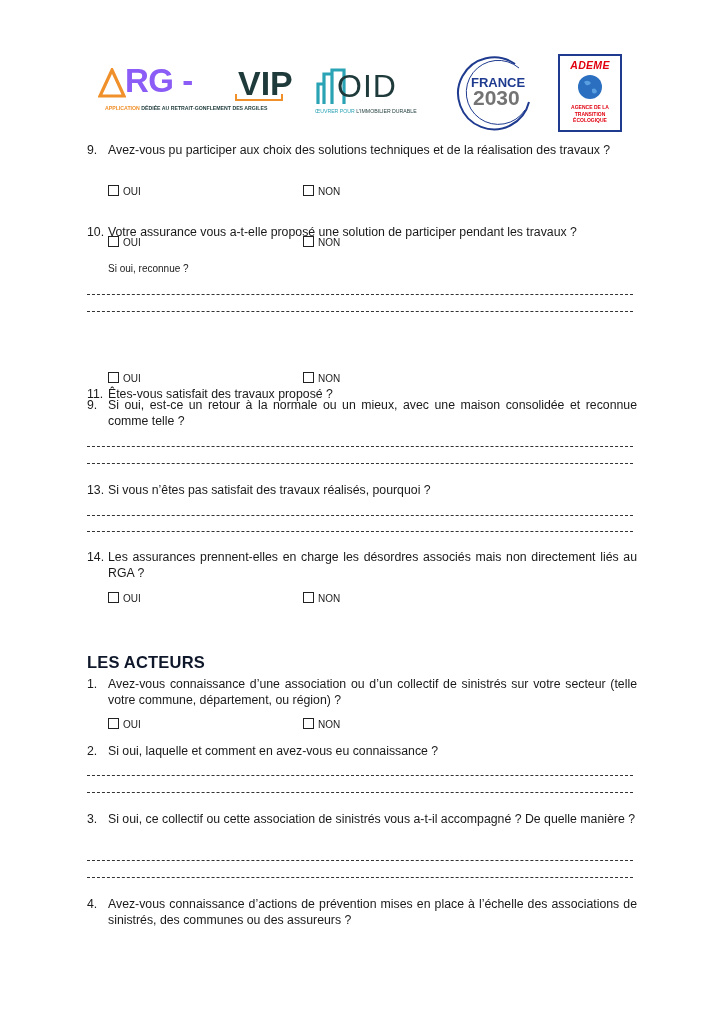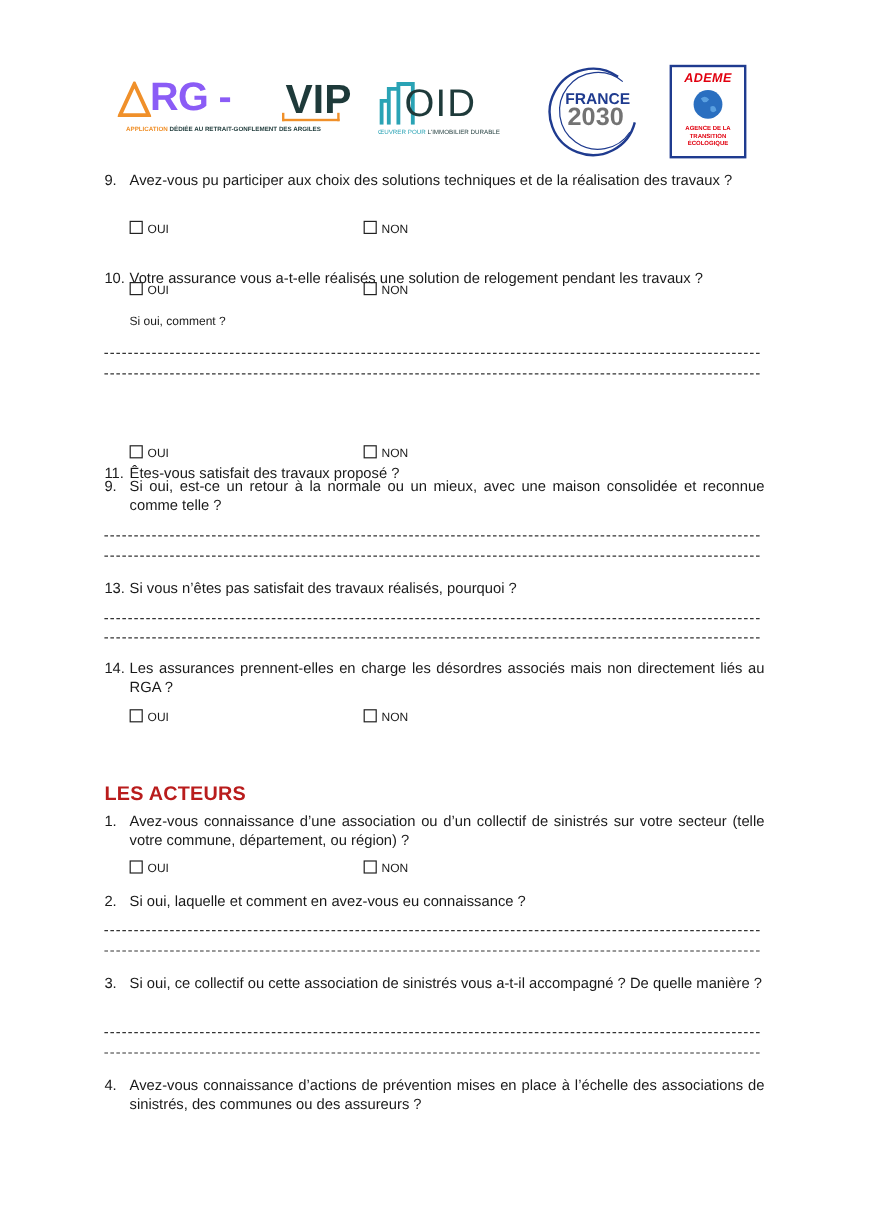--- a/index.html
+++ b/index.html
@@ -5,21 +5,21 @@
   html, body { margin: 0; padding: 0; background: #ffffff; }
   body { width: 724px; height: 1024px; position: relative; overflow: hidden;
          font-family: "Liberation Sans", sans-serif; color: #1a1a1a; }
   .abs { position: absolute; }
   .q { position: absolute; left: 87px; width: 550px; font-size: 12.3px; line-height: 16px; }
   .q .num { position: absolute; left: 0; top: 0; }
   .q .txt { display: block; margin-left: 21px; }
   .justify .txt { text-align: justify; text-align-last: left; }
   .opt { position: absolute; font-size: 10px; line-height: 16px; }
   .dash { position: absolute; left: 87px; width: 546px; height: 0; border-top: 1px dashed #333; }
-  .heading { position: absolute; left: 87px; top: 653px; font-size: 16.5px; font-weight: bold; color: #b91c1c; letter-spacing: 0.2px; }
+  .heading { position: absolute; left: 87px; top: 653px; font-size: 16.5px; font-weight: bold; color: #0f172a; letter-spacing: 0.2px; }
   .box { display: inline-block; width: 9px; height: 9px; border: 1px solid #222; margin-right: 4px; vertical-align: -1px; }
 </style>
 </head>
 <body>
 
 <div class="abs" style="left:98px;top:62px;width:185px;height:55px;">
   <svg class="abs" style="left:0;top:6px;" width="28" height="30" viewBox="0 0 28 30">
     <polygon points="14,2 26,28 2,28" fill="none" stroke="#f0902a" stroke-width="3.2"></polygon>
   </svg>
   <span class="abs" style="left:27px;top:0px;font-size:33px;font-weight:bold;color:#8b5cf6;letter-spacing:-0.5px;white-space:pre;">RG - </span>
@@ -66,25 +66,25 @@
 
 <div class="q justify" style="top:142px;">
   <span class="num">9.</span>
   <span class="txt">Avez-vous pu participer aux choix des solutions techniques et de la réalisation des travaux ?</span>
 </div>
 <div class="opt" style="left:108px;top:184px;"><span class="box"></span><span>OUI</span></div>
 <div class="opt" style="left:303px;top:184px;"><span class="box"></span><span>NON</span></div>
 
 <div class="q" style="top:209px;margin-top:15px;">
   <span class="num">10.</span>
-  <span class="txt">Votre assurance vous a-t-elle réalisés une solution de relogement pendant les travaux ?</span>
+  <span class="txt">Votre assurance vous a-t-elle proposé une solution de participer pendant les travaux ?</span>
 </div>
 <div class="opt" style="left:108px;top:235px;"><span class="box"></span><span>OUI</span></div>
 <div class="opt" style="left:303px;top:235px;"><span class="box"></span><span>NON</span></div>
-<div class="opt" style="left:108px;top:261px;">Si oui, comment ?</div>
+<div class="opt" style="left:108px;top:261px;">Si oui, reconnue ?</div>
 <div class="dash" style="top:294px;"></div>
 <div class="dash" style="top:311px;"></div>
 
 <div class="q" style="top:346px;margin-top:40px;">
   <span class="num">11.</span>
   <span class="txt">Êtes-vous satisfait des travaux proposé ?</span>
 </div>
 <div class="opt" style="left:108px;top:371px;"><span class="box"></span><span>OUI</span></div>
 <div class="opt" style="left:303px;top:371px;"><span class="box"></span><span>NON</span></div>
 

